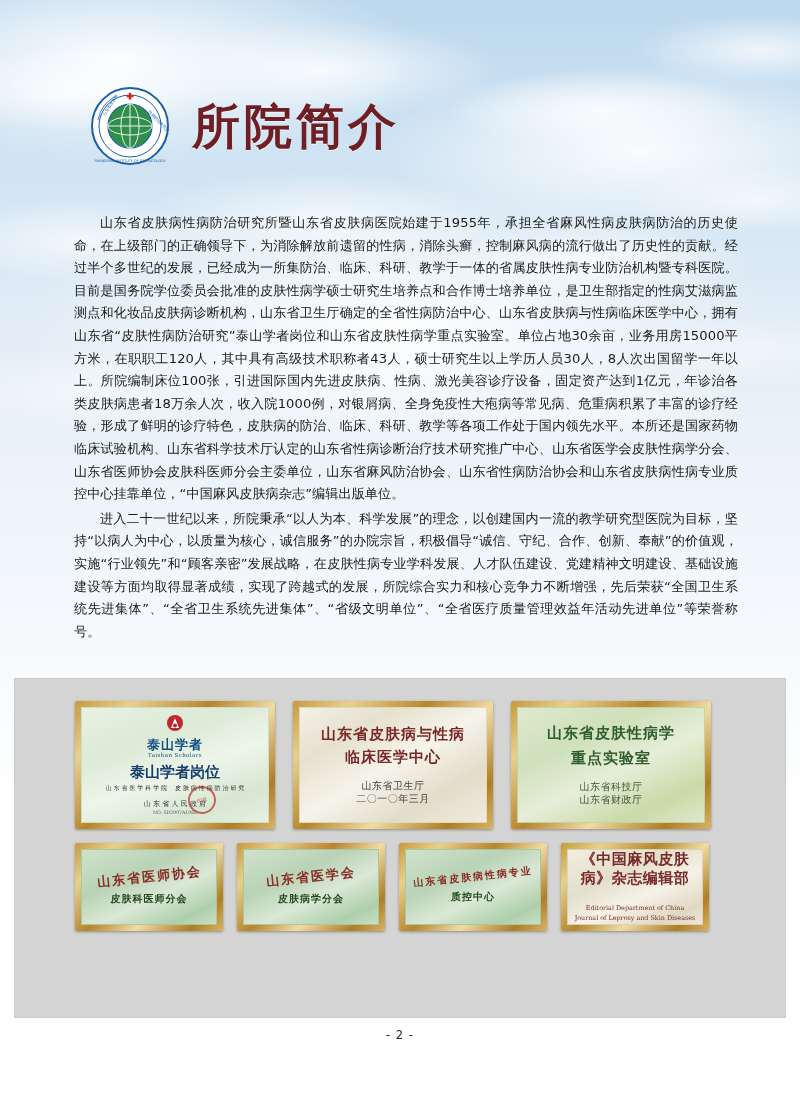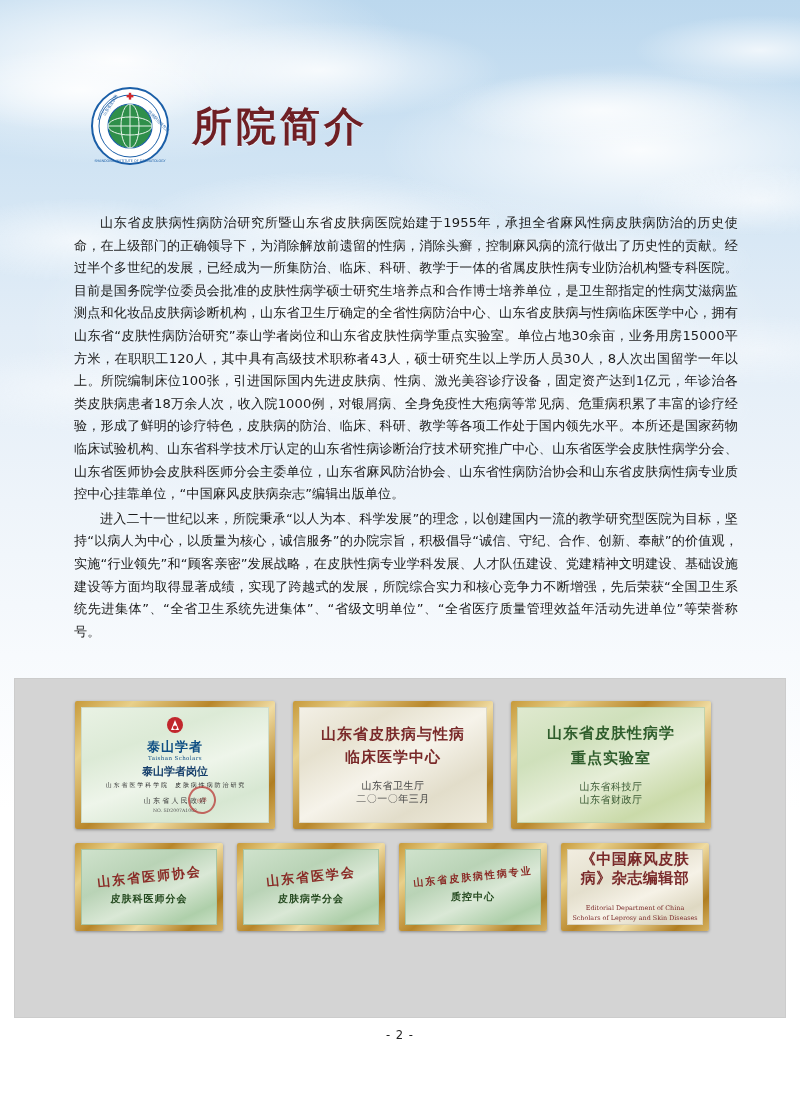--- a/index.html
+++ b/index.html
@@ -54,21 +54,21 @@
     gap: 22px;
   }
   .logo {
     width: 80px; height: 80px;
     position: relative;
     flex: 0 0 auto;
   }
   .logo svg { display: block; }
   .page-title {
     font-family: "DejaVu Serif", "Liberation Serif", serif;
-    font-size: 40px;
+    font-size: 48px;
     font-weight: bold;
     color: #6f1f24;
     letter-spacing: 4px;
     line-height: 1;
     text-shadow: 0 1px 0 rgba(255,255,255,0.6);
   }
 
   
   .article {
     margin-top: 46px;
@@ -182,21 +182,21 @@
   .cert1 .badge {
     width: 30px; height: 22px;
     margin: 0 auto 2px auto;
     position: relative;
   }
   .cert1 .hdr {
     font-size: 13px; font-weight: bold; color: #0f4f84;
     letter-spacing: 1px; line-height: 1.1;
   }
   .cert1 .hdr-en { font-size: 5.5px; color: #0f4f84; letter-spacing: 0.4px; }
-  .cert1 .mainline { font-size: 11px; font-weight: bold; color: #163f6b; margin-top: 4px; }
+  .cert1 .mainline { font-size: 15px; font-weight: bold; color: #163f6b; margin-top: 4px; }
   .cert1 .cols {
     font-size: 6px; color: #2a2a2a; line-height: 1.5;
     display: flex; gap: 8px; justify-content: center; margin-top: 1px;
   }
   .cert1 .footline { font-size: 7px; color: #333; margin-top: 8px; }
   .cert1 .code { font-size: 4.6px; color: #555; margin-top: 2px; }
   .cert1 .seal {
     position: absolute; right: 52px; bottom: 8px;
     width: 28px; height: 28px; border-radius: 50%;
     border: 2px solid rgba(180,30,30,0.65);
@@ -329,21 +329,21 @@
         <div class="plate darkgreen">
           <span class="arc" style="font-size:10px">山东省皮肤病性病专业</span>
           <span class="sub">质控中心</span>
         </div>
       </div>
 
       <div class="frame small">
         <div class="plate cream editorial">
           <span class="line cn-top">《中国麻风皮肤病》杂志编辑部</span>
           <span class="line en">Editorial Department of China</span>
-          <span class="line en" style="margin-top:1px">Scholars of Leprosy and Skin Diseases</span>
+          <span class="line en" style="margin-top:1px">Journal of Leprosy and Skin Diseases</span>
         </div>
       </div>
     </div>
 
   </div>
 </div>
 
 <div class="footer">
   <span>- 2 -</span>
 </div>

